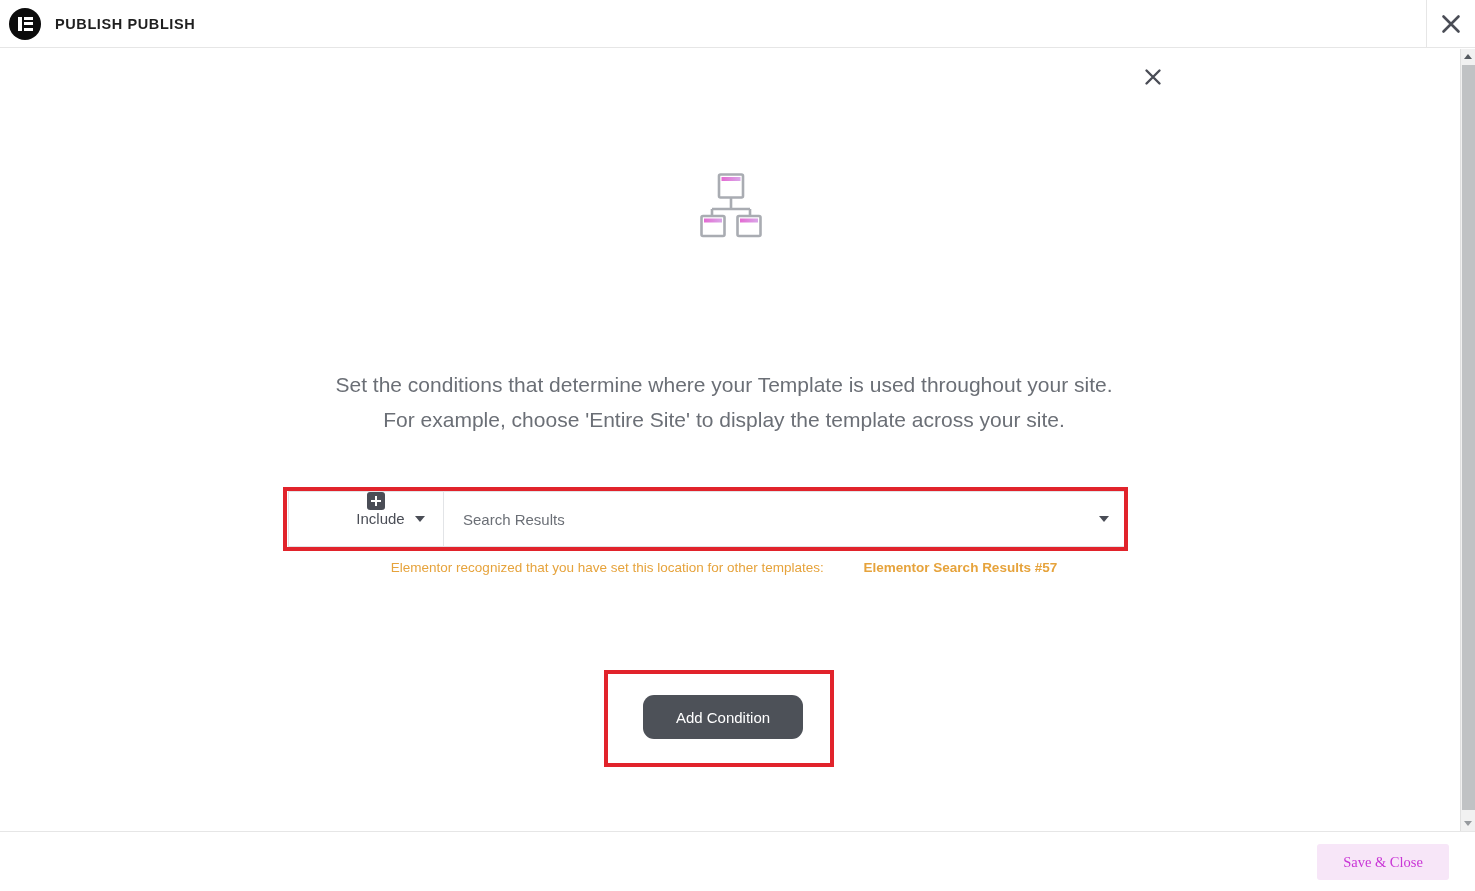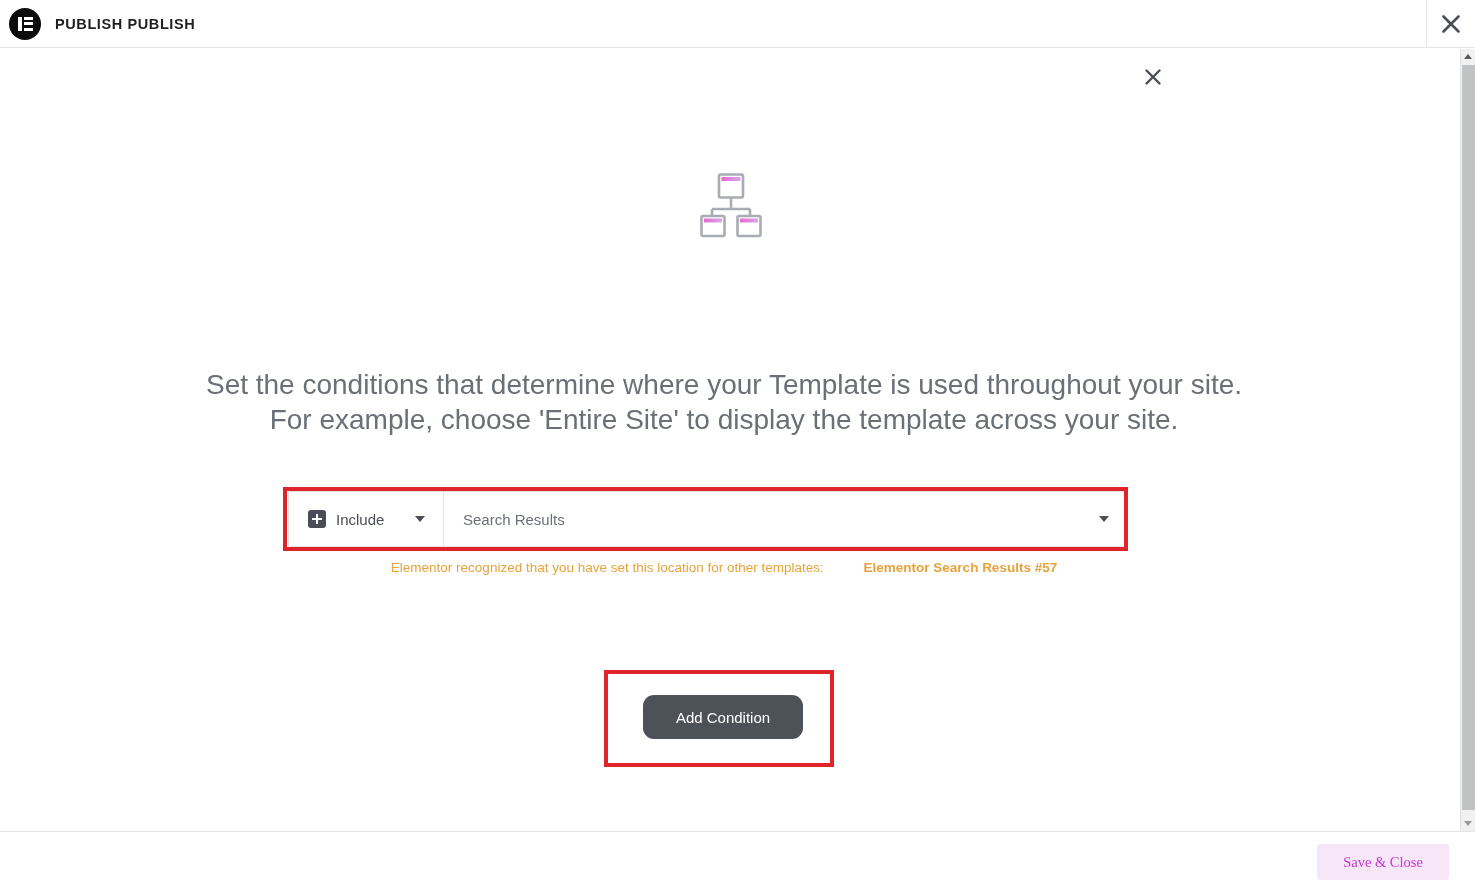--- a/index.html
+++ b/index.html
@@ -124,21 +124,21 @@
     color: #4a4d56;
     letter-spacing: -0.2px;
   }
 
   .page-desc {
     position: absolute;
     top: 318px;
     left: 0;
     width: 1448px;
     text-align: center;
-    font-size: 28px;
+    font-size: 21px;
     line-height: 35px;
     color: #6b6f76;
     font-weight: 300;
   }
 
   
   .condition-area {
     position: absolute;
     top: 441px;
     left: 0;
@@ -175,20 +175,21 @@
   }
 
   .include-select {
     width: 155px;
     display: flex;
     align-items: center;
     padding-left: 19px;
     border-right: 1px solid #e2e4e7;
     cursor: pointer;
     position: relative;
+    flex-direction: column;
   }
 
   .plus-icon {
     width: 18px;
     height: 18px;
     border-radius: 3px;
     background: #4a4d56;
     position: relative;
     flex: 0 0 auto;
   }

